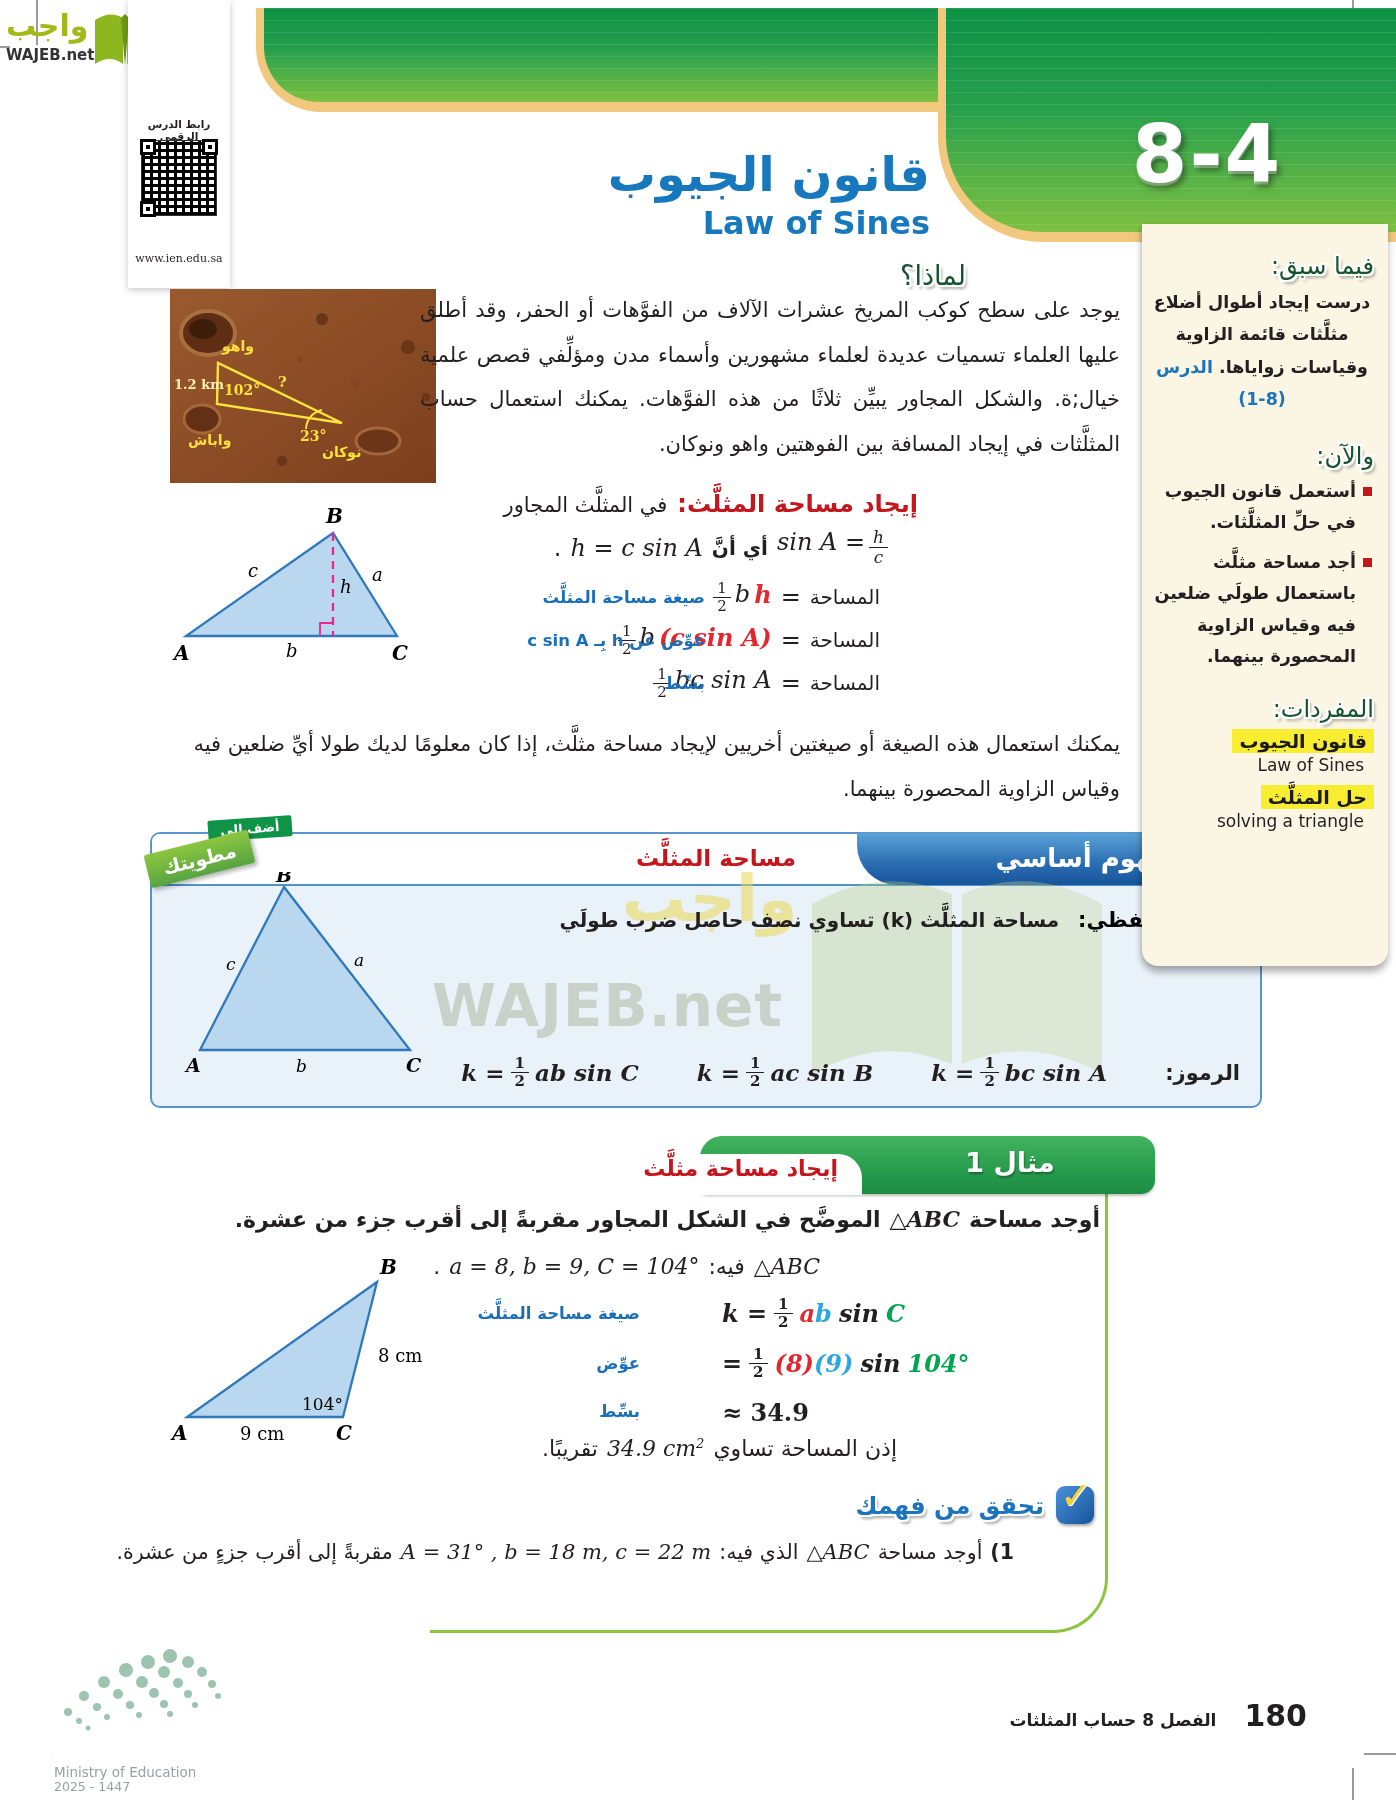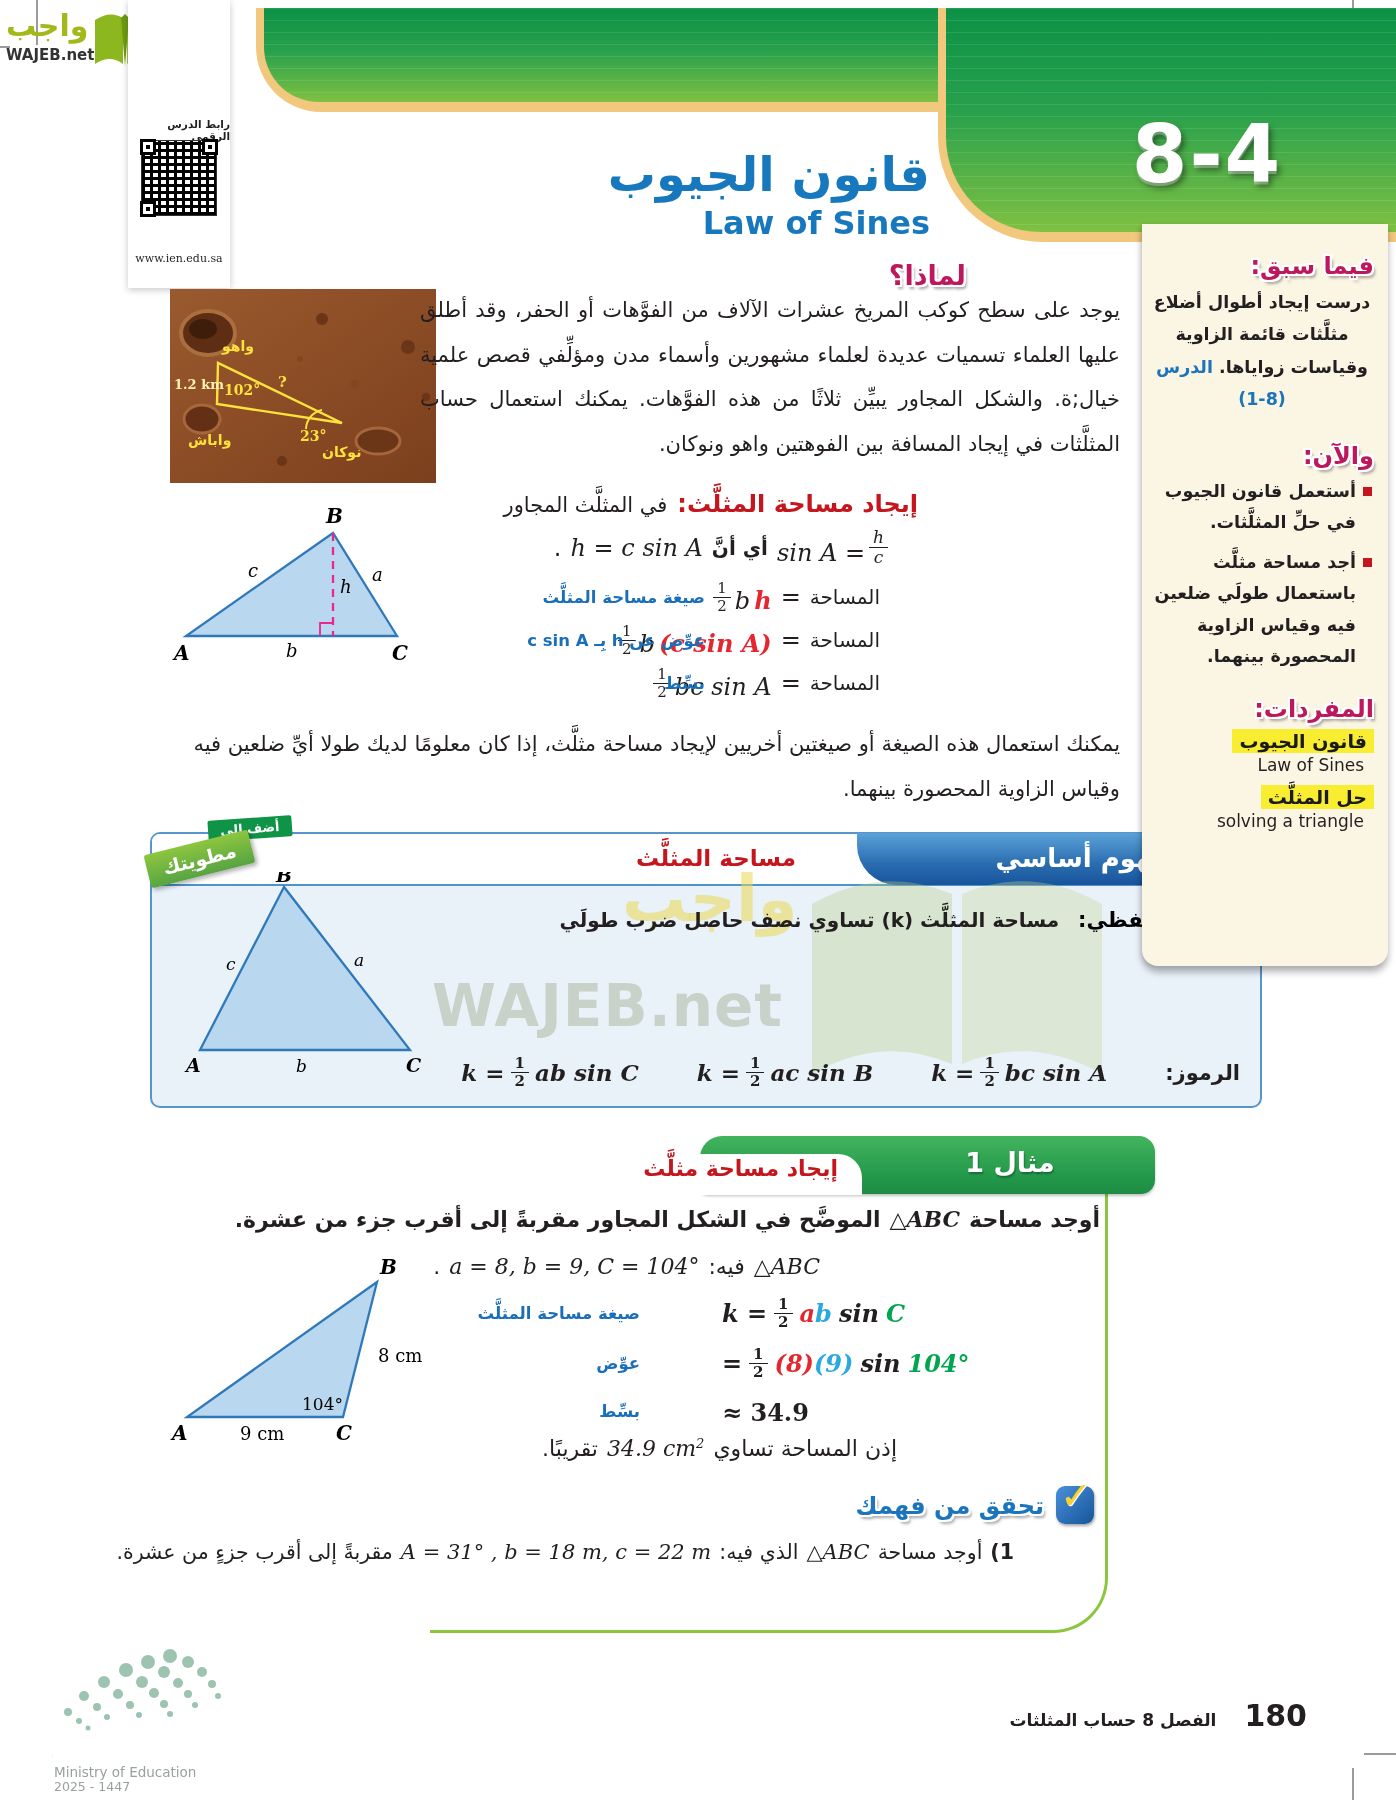--- a/index.html
+++ b/index.html
@@ -18,32 +18,32 @@
     text-shadow:0 3px 1px rgba(255,255,255,.35),3px 5px 6px rgba(0,0,0,.45);}
   .title-ar{position:absolute;right:466px;top:146px;font-size:48px;font-weight:bold;color:#1778be;text-align:right;}
   .title-en{position:absolute;right:466px;top:204px;font-size:32px;font-weight:bold;color:#1778be;text-align:right;}
   
   .logo{position:absolute;left:6px;top:6px;width:220px;height:70px;}
   .logo .ar{position:absolute;left:0;top:2px;width:78px;text-align:center;font-size:30px;font-weight:bold;color:#a3b919;}
   .logo .en{position:absolute;left:0;top:40px;width:86px;text-align:center;font-size:15px;font-weight:bold;color:#333;}
   
   .qr-box{position:absolute;left:128px;top:0;width:102px;height:288px;background:#fff;
     box-shadow:0 2px 7px rgba(0,0,0,.22);}
-  .qr-cap{position:absolute;left:0;right:0;top:118px;text-align:right;font-size:10.5px;font-weight:bold;direction:rtl;}
+  .qr-cap{position:absolute;left:0;right:0;top:118px;text-align:center;font-size:10.5px;font-weight:bold;direction:rtl;}
   .qr-img{position:absolute;left:13px;top:140px;width:74px;height:74px;border:1.5px solid #333;background:
      repeating-linear-gradient(0deg,#000 0 3px,transparent 3px 7px),
      repeating-linear-gradient(90deg,#000 0 3px,#fff 3px 8px);}
   .finder{position:absolute;width:16px;height:16px;background:#fff;border:3px solid #000;box-sizing:border-box;}
   .finder::after{content:"";position:absolute;left:3px;top:3px;width:4px;height:4px;background:#000;}
   .qr-url{position:absolute;left:0;right:0;top:252px;text-align:center;font-size:11px;font-family:"DejaVu Serif",serif;}
   
   .sidebar{position:absolute;left:1142px;top:224px;width:246px;height:742px;background:#fbf5e3;
     border-radius:0 0 16px 16px;box-shadow:0 6px 7px rgba(0,0,0,.3),-2px 0 4px rgba(0,0,0,.08);
     direction:rtl;text-align:right;padding:0;box-sizing:border-box;z-index:1;}
-  .sticker{color:#be185d;font-weight:bold;
+  .sticker{color:#14532d;font-weight:normal;
     text-shadow:2px 2px 0 #fff,-2px 2px 0 #fff,2px -2px 0 #fff,-2px -2px 0 #fff,0 2px 0 #fff,0 -2px 0 #fff,2px 0 0 #fff,-2px 0 0 #fff,3px 4px 3px rgba(0,0,0,.35);}
   .sb-h{font-size:24px;margin:0 14px 6px 0;}
   .sb-txt{font-size:17.5px;font-weight:bold;line-height:1.85;margin:0 16px 0 10px;text-align:center;}
   .sb-ref{color:#1b74bc;font-weight:bold;}
   .sb-bullets{margin:4px 16px 0 8px;}
   .bullet-item{display:flex;direction:rtl;gap:7px;font-size:17.5px;font-weight:bold;line-height:1.8;margin-bottom:8px;}
   .bullet-sq{flex:0 0 auto;width:9px;height:9px;background:#c4161c;margin-top:11px;}
   .hl{display:inline-block;background:#f9ed32;padding:1px 7px;font-size:19px;font-weight:bold;color:#1a1a1a;}
   .vocab-en{font-size:17px;color:#231f20;margin:2px 10px 10px 0;direction:ltr;text-align:right;padding-left:14px;}
   
@@ -51,21 +51,21 @@
     background:linear-gradient(145deg,#9a5a2e,#7c3f1d);box-shadow:0 0 0 1px #caa pinset;}
   
   .why-h{position:absolute;right:430px;top:260px;font-size:27px;}
   .why-p{position:absolute;right:276px;top:288px;width:700px;direction:rtl;text-align:justify;
     font-size:21px;line-height:2.12;color:#231f20;}
   
   .area-head{position:absolute;right:478px;top:490px;display:flex;direction:rtl;gap:10px;align-items:baseline;}
   .area-head .red{color:#c4161c;font-weight:bold;font-size:24px;}
   .area-head .rest{font-size:21px;}
   .math{font-family:"DejaVu Serif",serif;font-style:italic;direction:ltr;unicode-bidi:isolate;}
-  .mrun{display:inline-flex;align-items:flex-end;gap:4px;direction:ltr;}
+  .mrun{display:inline-flex;align-items:flex-start;gap:4px;direction:ltr;}
   .frac{display:inline-flex;flex-direction:column;align-items:center;line-height:1.12;
     font-family:"DejaVu Serif",serif;font-style:normal;font-size:15px;vertical-align:middle;}
   .frac .num{border-bottom:1.6px solid #231f20;padding:0 4px;}
   .eq-row{position:absolute;display:flex;direction:rtl;align-items:center;gap:9px;font-size:24px;}
   .eq-row .ar-label{font-size:20px;direction:rtl;font-family:"DejaVu Sans",sans-serif;font-style:normal;}
   .note{position:absolute;color:#1b6fb8;font-weight:bold;font-size:16.5px;direction:rtl;text-align:right;}
   .mred{color:#e4272e;}.mblue{color:#2aa9e0;}.mgreen{color:#00a54f;}
   
   .between{position:absolute;right:276px;top:722px;width:975px;direction:rtl;text-align:right;
     font-size:21px;line-height:2.15;}

